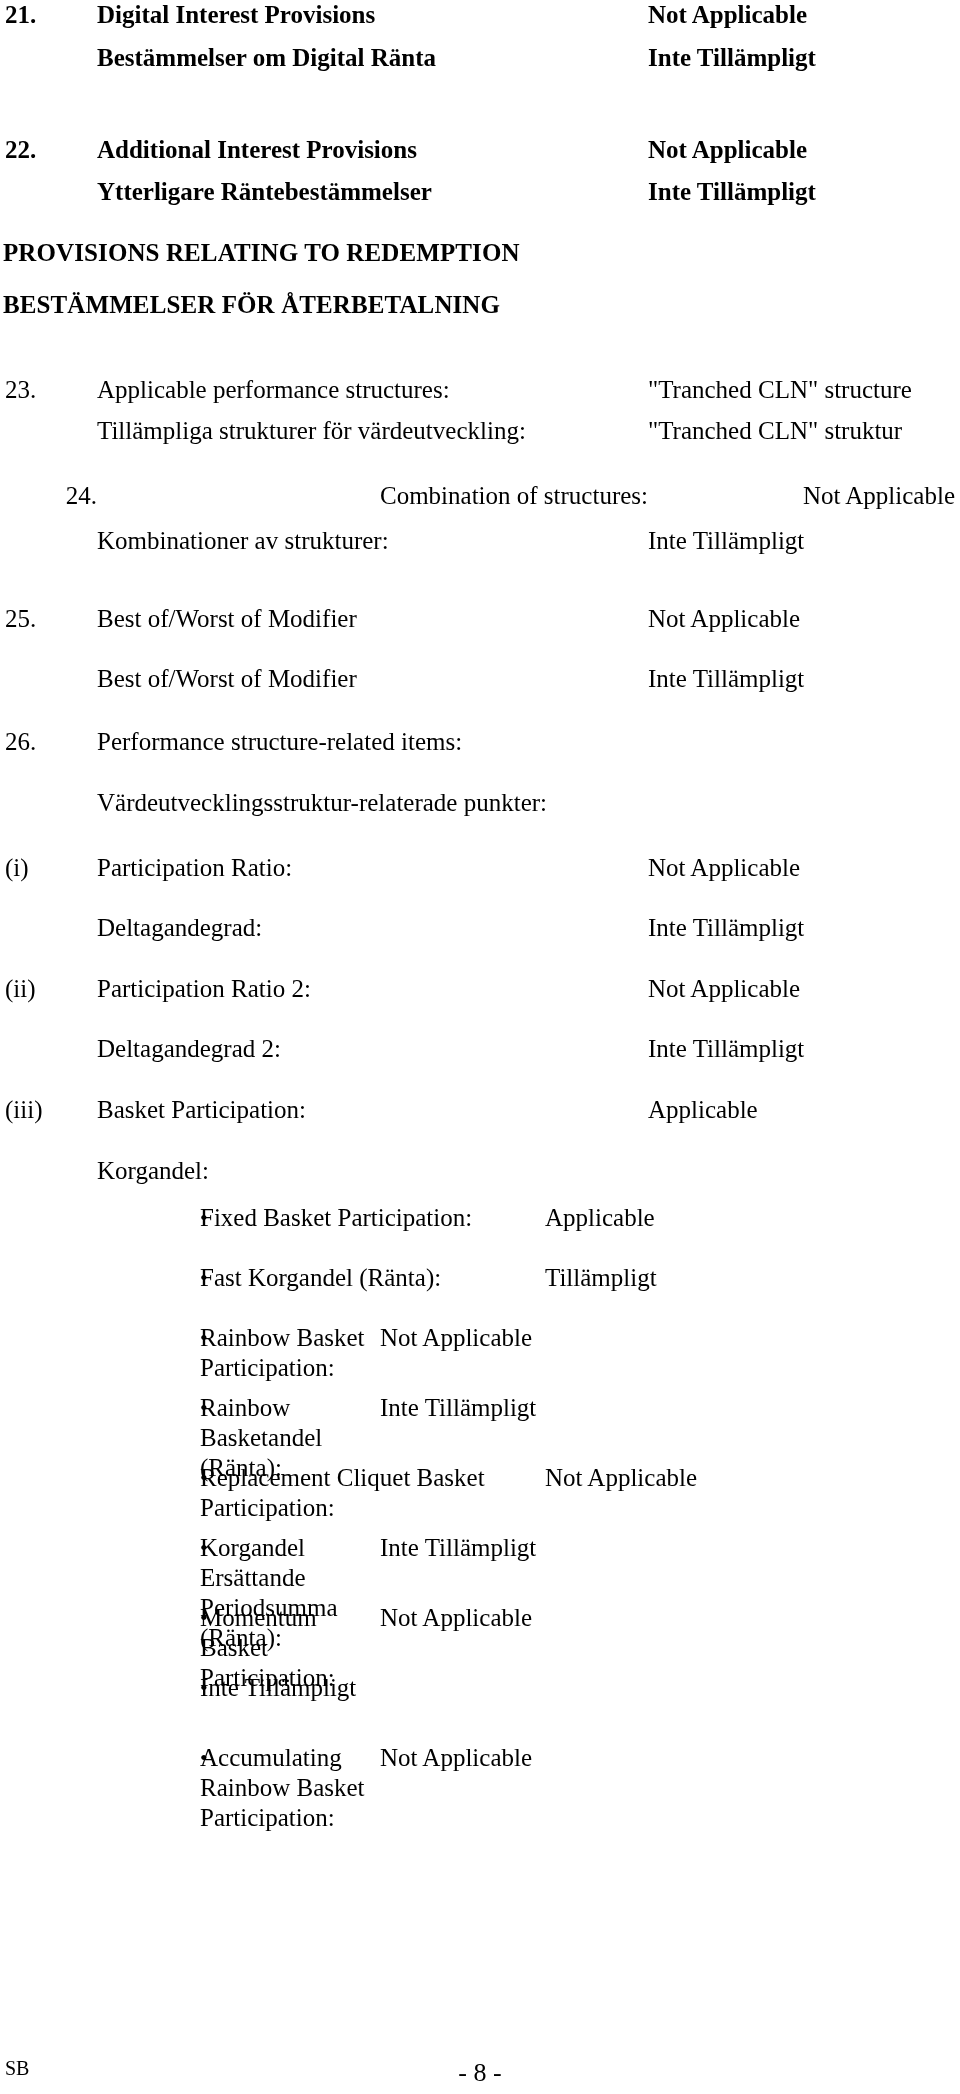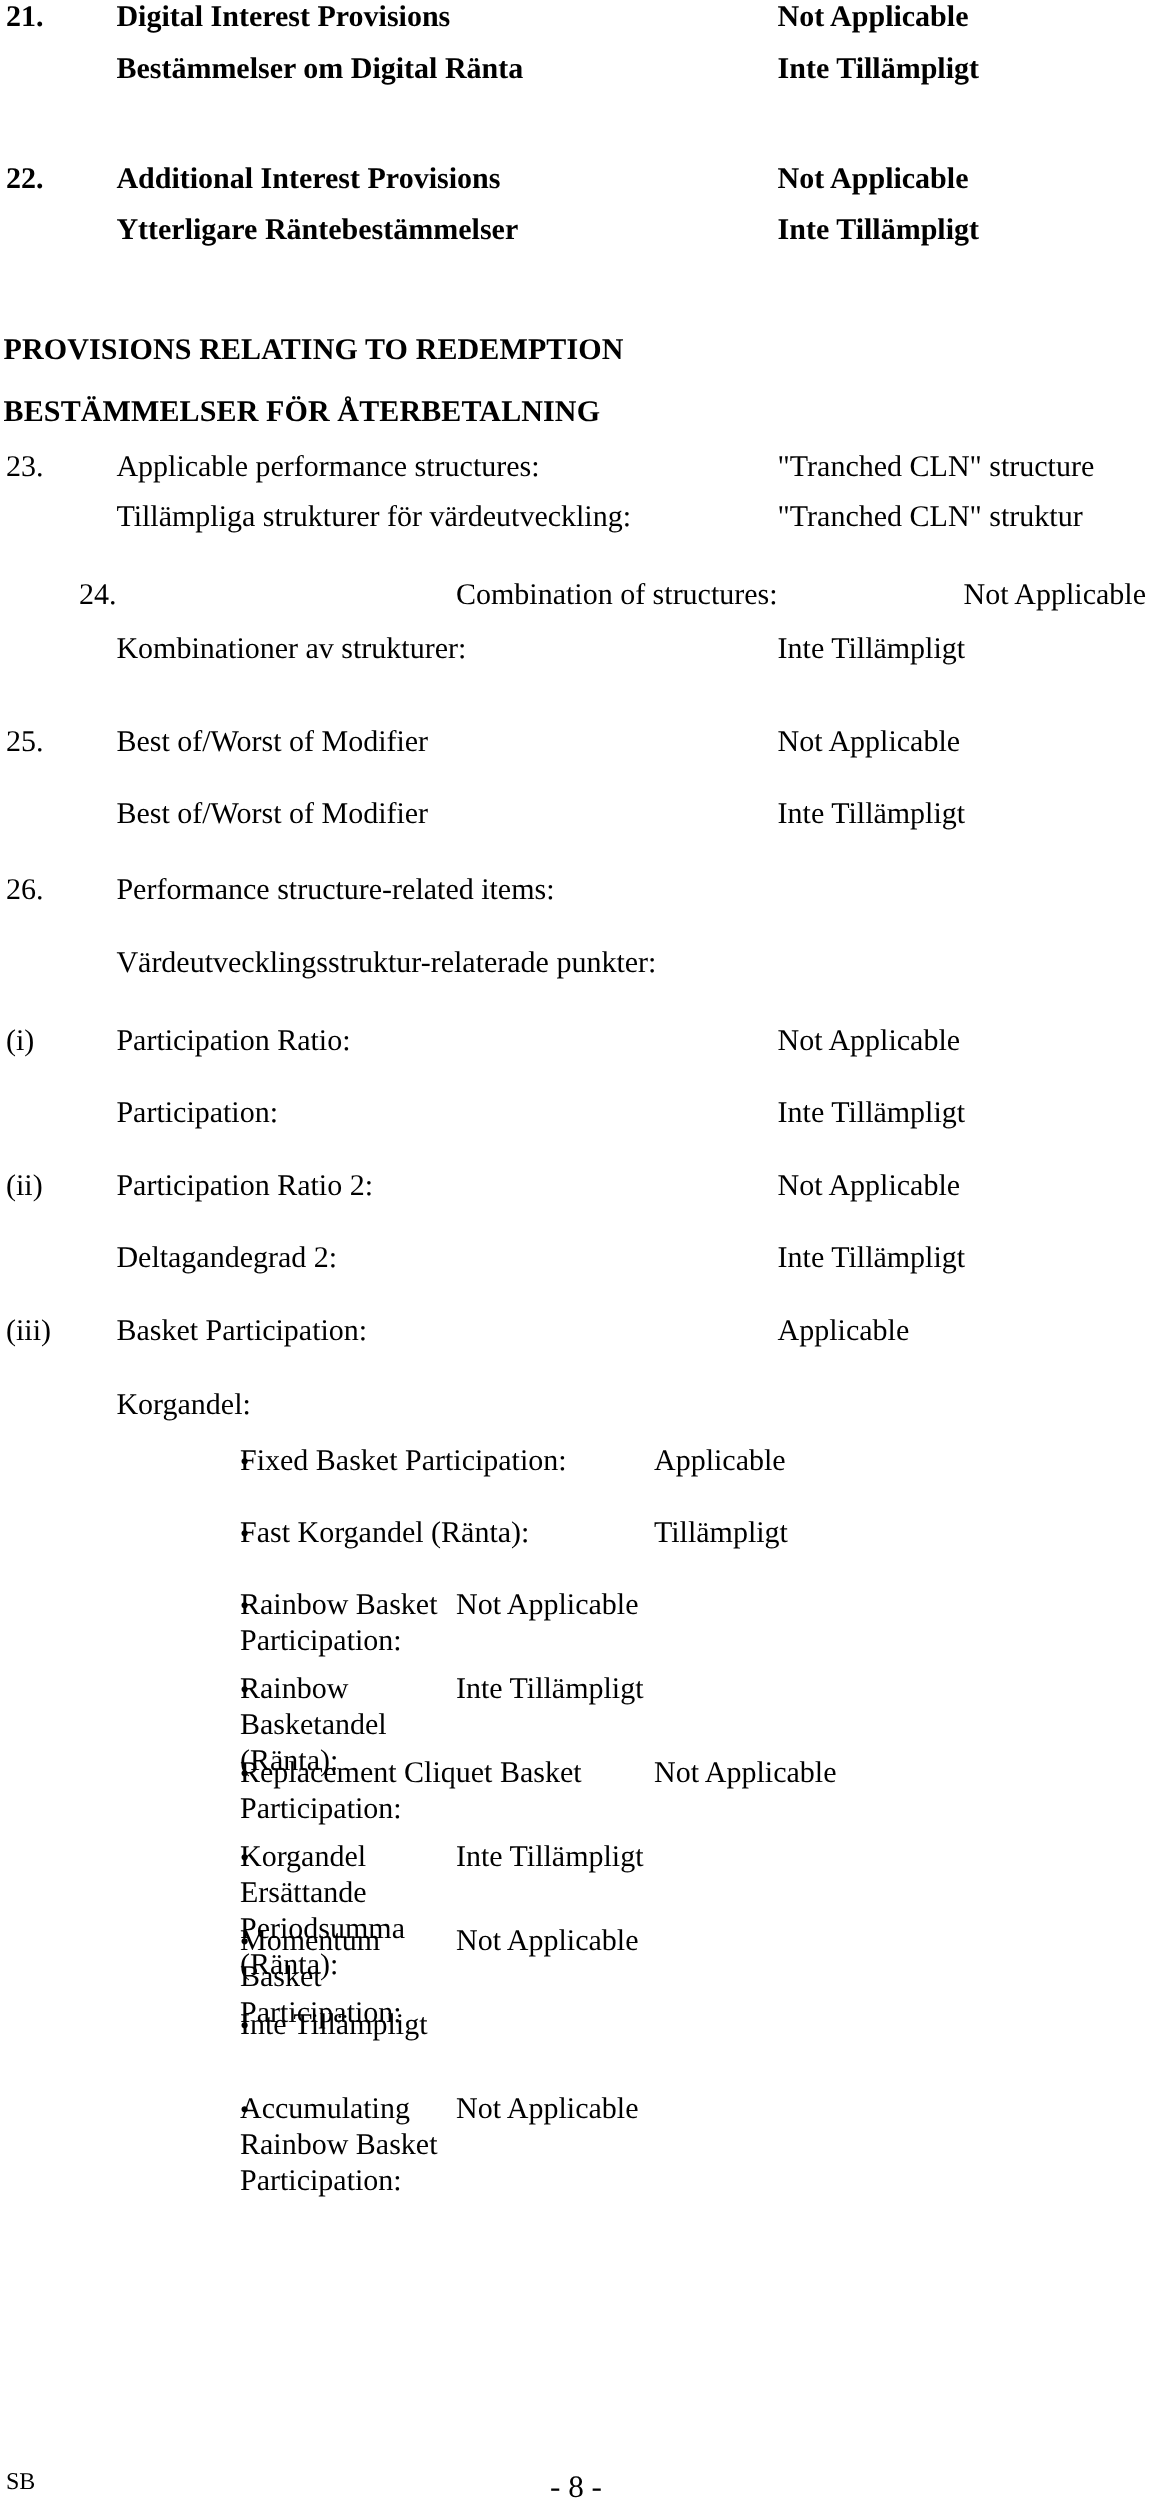--- a/index.html
+++ b/index.html
@@ -53,21 +53,20 @@
 
   
   .heading {
     position: absolute;
     left: 3px;
     font-size: 25px;
     line-height: 30px;
     font-weight: bold;
     letter-spacing: 0.1px;
     white-space: nowrap;
-    margin-top: 39px;
   }
 
   
   .brow {
     position: absolute;
     left: 0;
     width: 960px;
     display: flex;
     align-items: flex-start;
   }
@@ -184,21 +183,21 @@
     <div class="val"></div>
   </div>
 
   <div class="row" style="top:853px;">
     <div class="num">(i)</div>
     <div class="lbl">Participation Ratio:</div>
     <div class="val">Not Applicable</div>
   </div>
   <div class="row" style="top:913px;">
     <div class="num"></div>
-    <div class="lbl">Participation:</div>
+    <div class="lbl">Deltagandegrad:</div>
     <div class="val">Inte Tillämpligt</div>
   </div>
 
   <div class="row" style="top:974px;">
     <div class="num">(ii)</div>
     <div class="lbl">Participation Ratio 2:</div>
     <div class="val">Not Applicable</div>
   </div>
   <div class="row" style="top:1034px;">
     <div class="num"></div>

